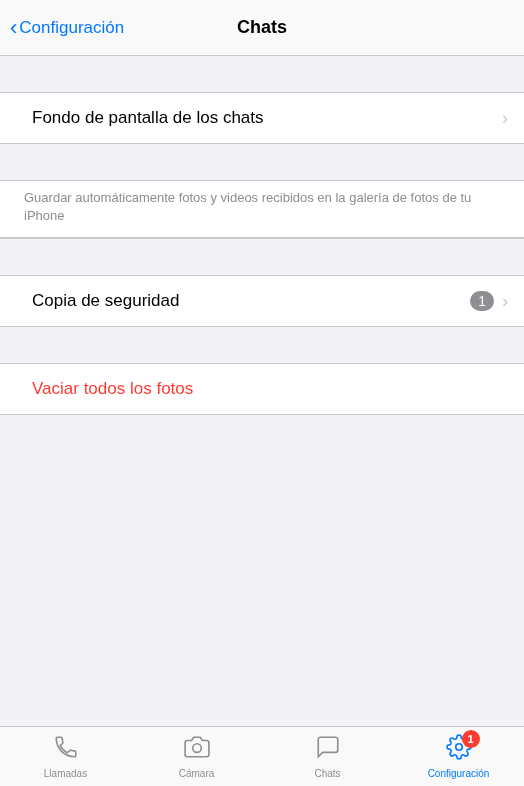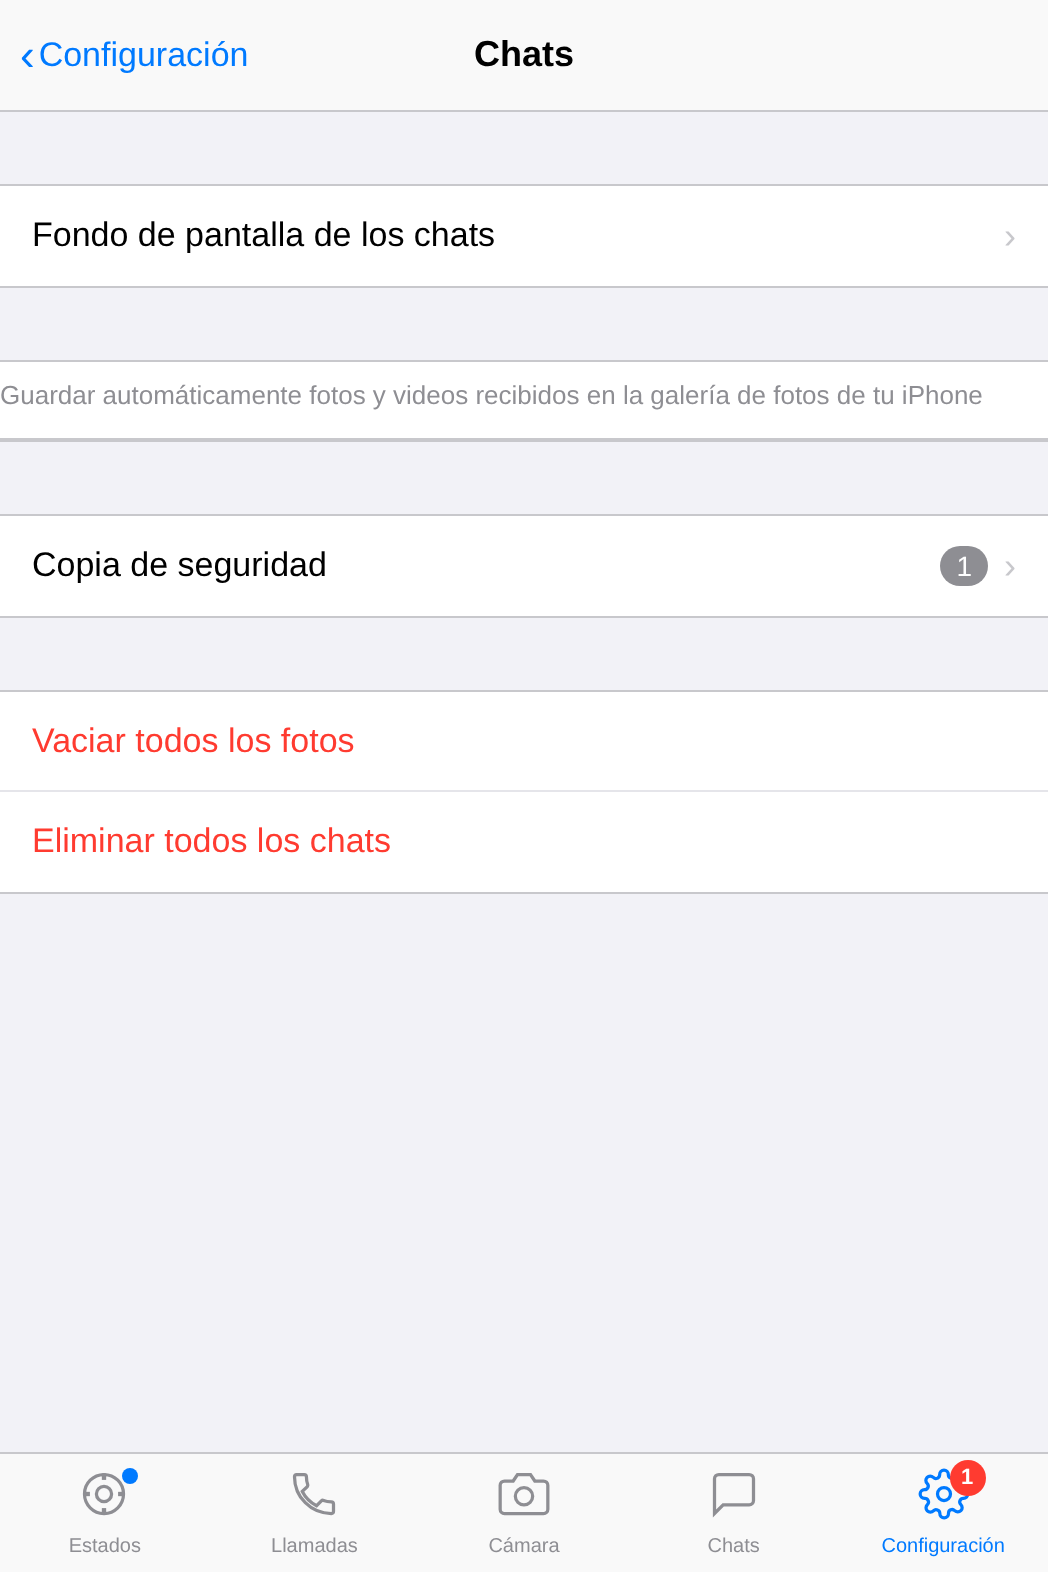--- a/index.html
+++ b/index.html
@@ -64,20 +64,21 @@
     }
 
     .list-item {
       display: flex;
       align-items: center;
       justify-content: space-between;
       padding: 12px 16px;
       min-height: 50px;
       background: #fff;
       border-bottom: 1px solid #e5e5ea;
+      margin-left: 16px;
     }
     .list-item:last-child {
       border-bottom: none;
     }
 
     .list-item-label {
       font-size: 17px;
       color: #000;
     }
 
@@ -114,21 +115,21 @@
       border-radius: 50%;
       box-shadow: 0 2px 4px rgba(0,0,0,0.3);
       transition: left 0.2s;
     }
     .toggle-switch.off .toggle-knob {
       left: 2px;
     }
 
     
     .section-description {
-      padding: 8px 0 12px;
+      padding: 8px 24px 12px;
       font-size: 13px;
       color: #8e8e93;
       background: #fff;
       border-bottom: 1px solid #c8c8cc;
       border-top: none;
       line-height: 1.4;
     }
 
     
     .badge {
@@ -268,45 +269,28 @@
       </div>
     </div>
   </div>
 
   <div class="section-gap"></div>
 
   <div class="list-group">
     <div class="list-item list-item-red">
       <span class="list-item-label">Vaciar todos los fotos</span>
     </div>
-    <div class="list-item list-item-red">
-      <span class="list-item-label">Eliminar todos los chats</span>
-    </div>
   </div>
 
   <div class="large-gap"></div>
 
 </div>
 
 <div class="tab-bar">
 
-  <div class="tab-item">
-    <div class="tab-icon">
-      <svg class="tab-svg" viewBox="0 0 24 24" fill="none" stroke="#8e8e93" stroke-width="1.5">
-        <circle cx="12" cy="12" r="9"></circle>
-        <circle cx="12" cy="12" r="3.5"></circle>
-        <line x1="12" y1="2.5" x2="12" y2="5.5" stroke-width="2"></line>
-        <line x1="12" y1="18.5" x2="12" y2="21.5" stroke-width="2"></line>
-        <line x1="2.5" y1="12" x2="5.5" y2="12" stroke-width="2"></line>
-        <line x1="18.5" y1="12" x2="21.5" y2="12" stroke-width="2"></line>
-      </svg>
-      <span class="tab-status-dot"></span>
-    </div>
-    <span class="tab-label">Estados</span>
-  </div>
 
   <div class="tab-item">
     <div class="tab-icon">
       <svg class="tab-svg" viewBox="0 0 24 24" fill="none" stroke="#8e8e93" stroke-width="1.5">
         <path d="M6.6 10.8c1.4 2.8 3.8 5.1 6.6 6.6l2.2-2.2c.3-.3.7-.4 1-.2 1.1.4 2.3.6 3.6.6.6 0 1 .4 1 1V20c0 .6-.4 1-1 1-9.4 0-17-7.6-17-17 0-.6.4-1 1-1h3.5c.6 0 1 .4 1 1 0 1.3.2 2.5.6 3.6.1.3 0 .7-.2 1L6.6 10.8z"></path>
       </svg>
     </div>
     <span class="tab-label">Llamadas</span>
   </div>
 

